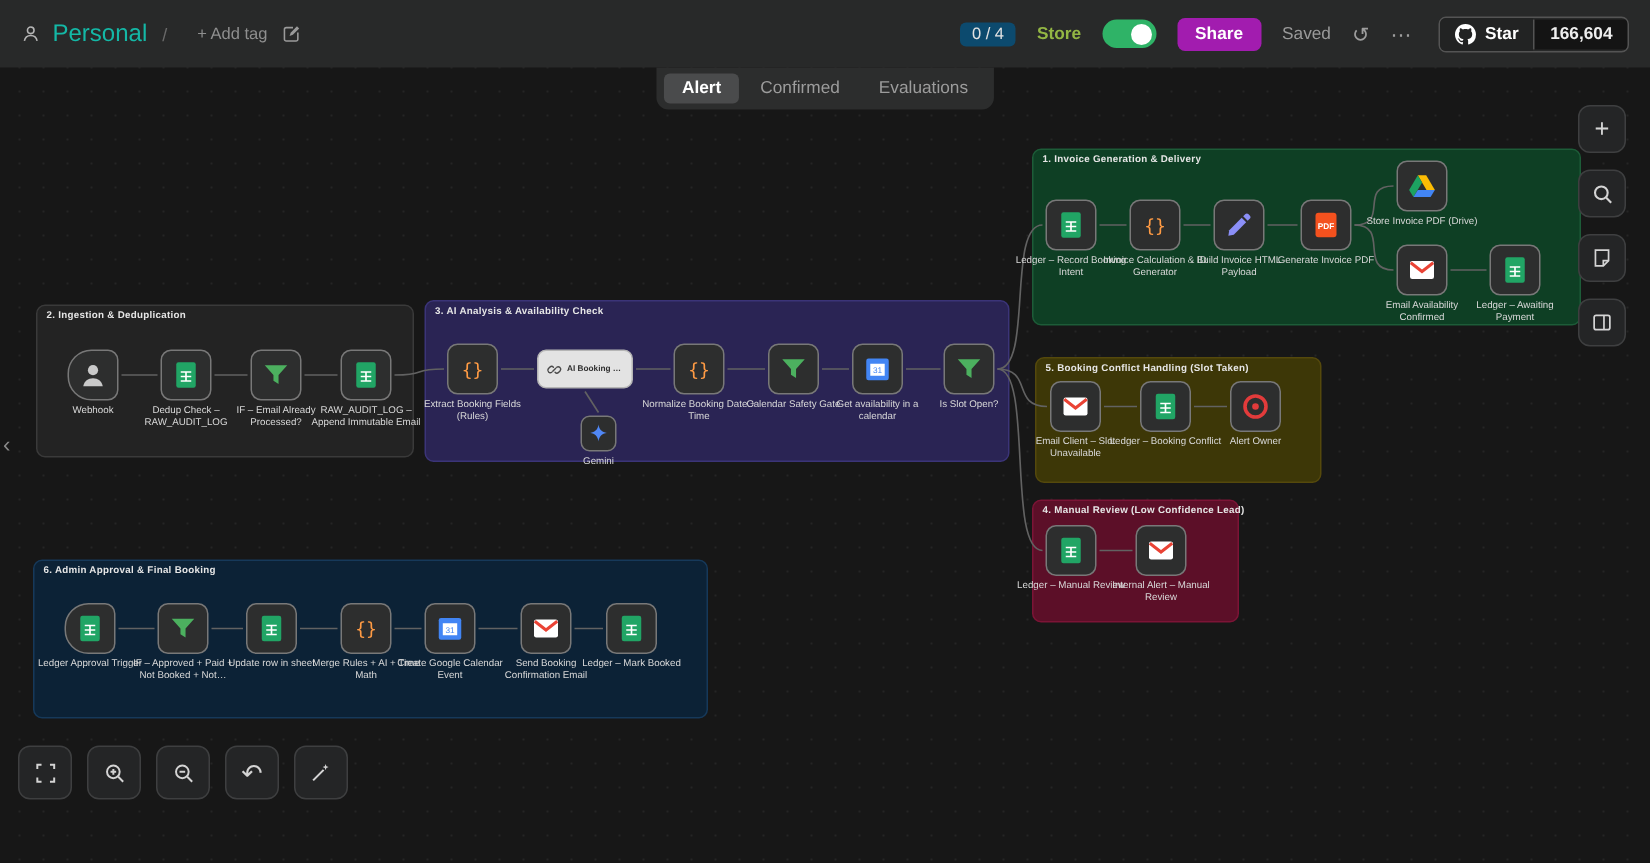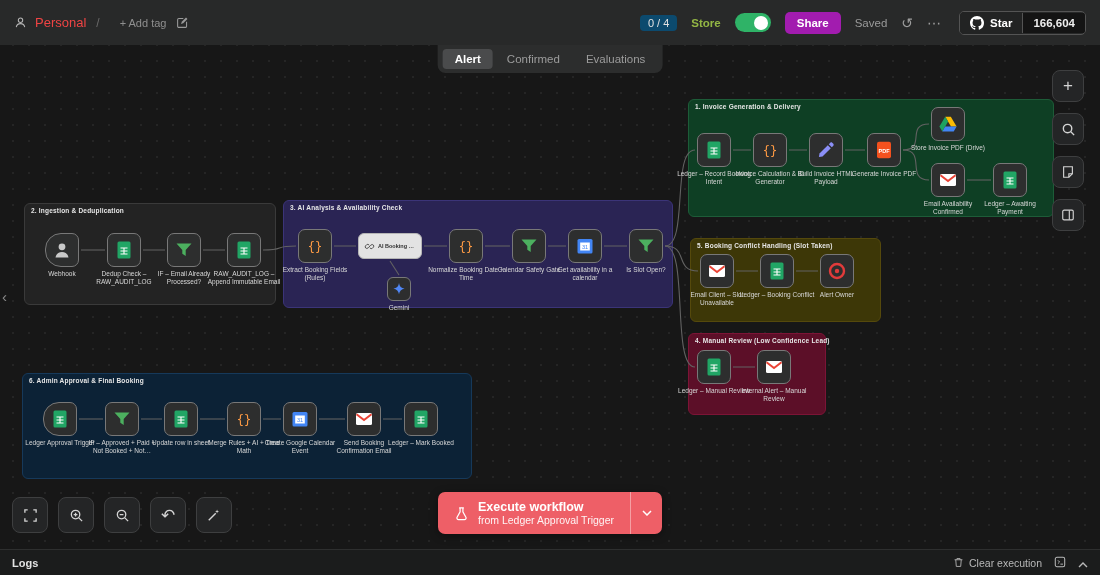--- a/index.html
+++ b/index.html
@@ -18,21 +18,21 @@
 .node.small .node-box{width:24px;height:24px;border-radius:6px}
 .node.wide .node-box{width:64px;height:26px;border-radius:6px;background:#e3e3e3;border-color:#b5b5b5;gap:3px;padding:0 5px}
 .node-box svg{width:20px;height:20px;display:block}
 .node.small .node-box svg{width:14px;height:14px}
 .node.wide .node-box svg{width:11px;height:11px;flex:none}
 .wide-text{font-size:5.5px;color:#2e2e2e;font-weight:700;white-space:nowrap;overflow:hidden;text-overflow:ellipsis}
 .node-label{margin-top:3px;font-size:6.5px;color:#d8d8d8;text-align:center;width:78px;line-height:1.2}
 
 .hdr{position:absolute;top:0;left:0;right:0;height:45px;background:#282929;display:flex;align-items:center;padding:0 14px;gap:8px;z-index:20}
 .hicon{display:inline-flex;align-items:center}
-.proj{font-size:13px;color:#ef4444;cursor:pointer}
+.proj{font-size:16px;color:#14b8a6;cursor:pointer}
 .sep{color:#6a6a6a;font-size:12px;margin:0 2px}
 .wtitle{font-size:12.5px;font-weight:700;color:#f2f2f2;white-space:nowrap}
 .addtag{font-size:11px;color:#8f8f8f;background:none;border:none;margin-left:10px;cursor:pointer}
 .editbtn{background:none;border:none;cursor:pointer;display:inline-flex;margin-left:2px}
 .hdr-right{margin-left:auto;display:flex;align-items:center;gap:14px}
 .pill{background:#0c4a6e;border-radius:4px;padding:2px 8px;font-size:11px;color:#e2e2e2}
 .active-lbl{font-size:11.5px;color:#93b644;font-weight:700}
 .toggle{width:36px;height:19px;border-radius:10px;background:#2fb367;position:relative;cursor:pointer;border:none}
 .toggle::after{content:"";position:absolute;right:2.5px;top:2.5px;width:14px;height:14px;border-radius:50%;background:#fff}
 .share{background:#a21caf;border:none;border-radius:5px;color:#fff;font-size:11.5px;font-weight:600;padding:5px 12px;cursor:pointer}
@@ -476,58 +476,15 @@
     </button>
     <button class="sq">↶</button>
     <button class="sq">
       <svg viewBox="0 0 16 16" width="14" height="14">
           <path d="M2 14l8-8" stroke="#d4d4d4" stroke-width="1.6"></path>
           <path d="M11.5 1.6l.6 1.7 1.7.6-1.7.6-.6 1.7-.6-1.7-1.7-.6 1.7-.6z" fill="#d4d4d4"></path>
         </svg>
     </button>
   </div>
 
-  <button class="exec">
-    <span class="exec-main">
-      <span class="hicon">
-        <svg viewBox="0 0 16 16" width="15" height="15">
-            <path d="M6.5 2v4.2L3.3 12a1.8 1.8 0 0 0 1.6 2.6h6.2a1.8 1.8 0 0 0 1.6-2.6L9.5 6.2V2" fill="none" stroke="#fff" stroke-width="1.3"></path>
-            <path d="M5.5 2h5" stroke="#fff" stroke-width="1.3"></path>
-          </svg>
-      </span>
-      <span class="exec-texts">
-        <span class="exec-l1" style="display:block">Execute workflow</span>
-        <span class="exec-l2" style="display:block">from Ledger Approval Trigger</span>
-      </span>
-    </span>
-    <span class="exec-caret">
-      <svg viewBox="0 0 10 6" width="10" height="6">
-          <path d="M1 1l4 4 4-4" fill="none" stroke="#fff" stroke-width="1.5"></path>
-        </svg>
-    </span>
-  </button>
-
-  <footer class="logs">
-    <span class="logs-title">Logs</span>
-    <span class="logs-right">
-      <button class="clear">
-        <span class="hicon">
-          <svg viewBox="0 0 14 14" width="11" height="11">
-              <path d="M2 3.5h10M5 3.5V2h4v1.5M3.5 3.5l.7 8.5h5.6l.7-8.5" fill="none" stroke="#b8b8b8" stroke-width="1.1"></path>
-            </svg>
-        </span>
-        <span>Clear execution</span>
-      </button>
-      <button class="ghost" style="font-size:11px">
-        <svg viewBox="0 0 14 14" width="12" height="12">
-            <rect x="1.5" y="1.5" width="11" height="11" rx="2" fill="none" stroke="#b8b8b8" stroke-width="1.2"></rect>
-            <path d="M4.5 5l2 2-2 2M7.5 9.5h3" fill="none" stroke="#b8b8b8" stroke-width="1.1"></path>
-          </svg>
-      </button>
-      <button class="ghost">
-        <svg viewBox="0 0 10 6" width="10" height="6">
-            <path d="M1 5l4-4 4 4" fill="none" stroke="#b8b8b8" stroke-width="1.4"></path>
-          </svg>
-      </button>
-    </span>
-  </footer>
+
 
 </div>
 
 </body></html>

